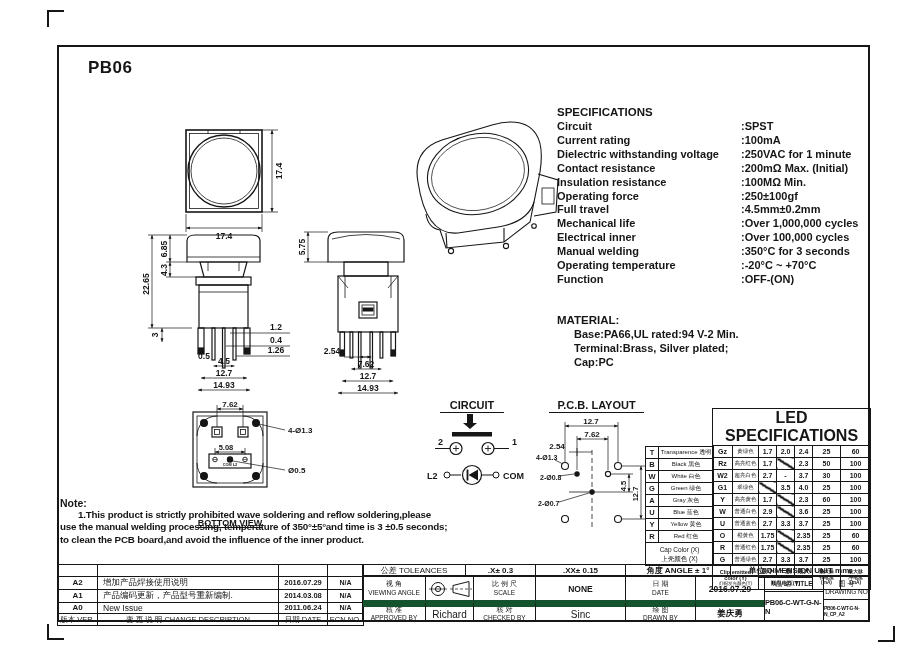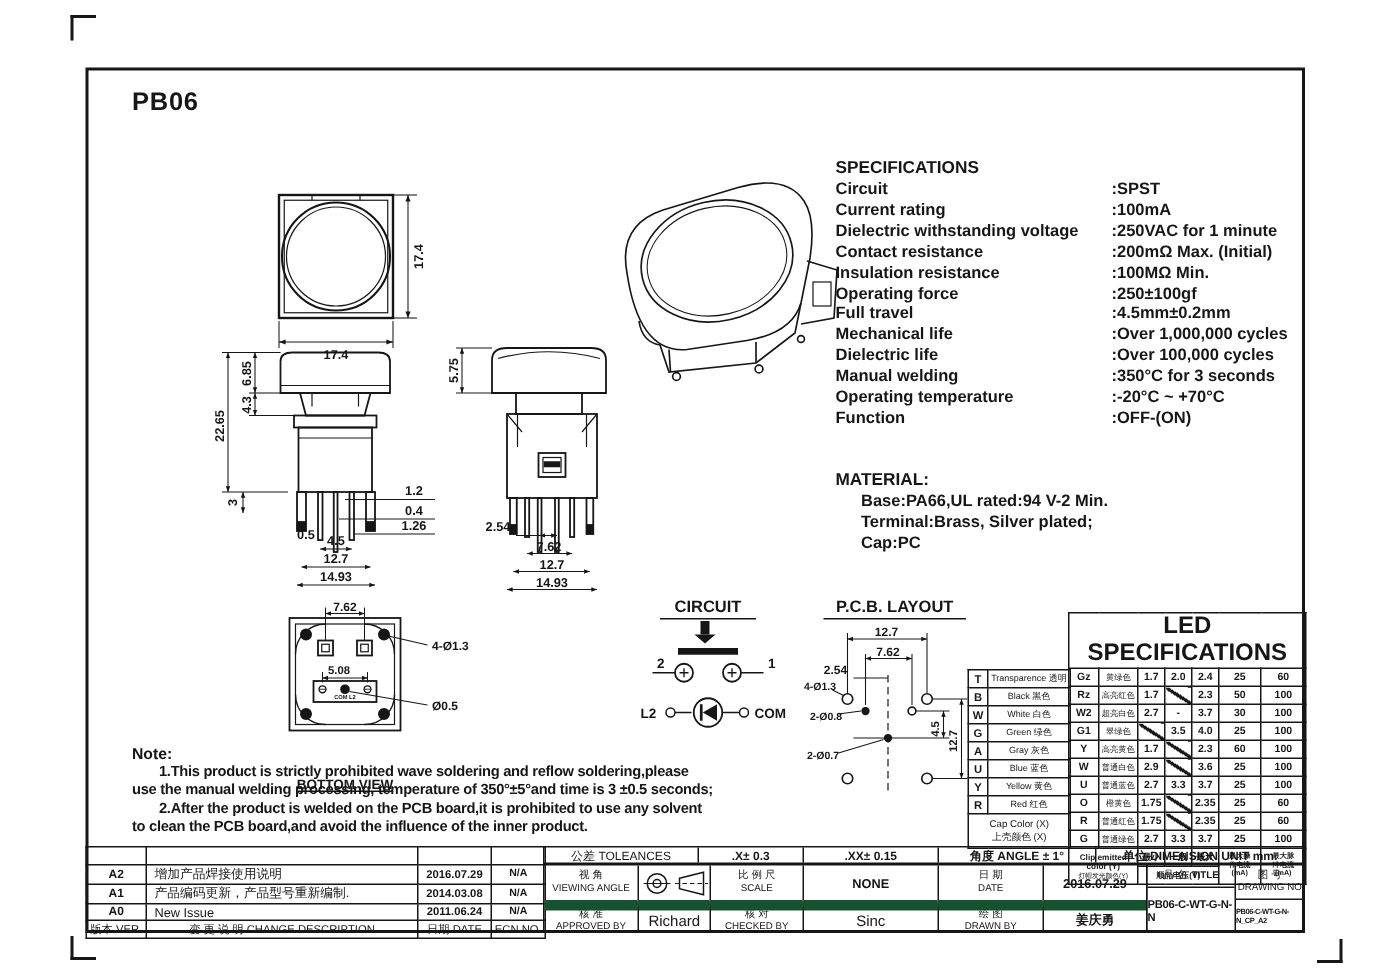--- a/index.html
+++ b/index.html
@@ -254,25 +254,24 @@
       <line x1="133" y1="74" x2="81" y2="65"></line>
     </g>
     <text class="tc" font-size="8" x="78" y="11">7.62</text>
     <text class="tc" font-size="7.5" x="74" y="53.5">5.08</text>
     <text font-size="8" x="136" y="37">4-Ø1.3</text>
     <text font-size="8" x="136" y="77">Ø0.5</text>
     <text class="tc" font-size="3.8" x="78" y="70">COM  L2</text>
   </svg>
   <div class="abs bv-label" style="left:166px;top:518px;width:128px;">BOTTOM VIEW</div>
 
-  <div class="abs" style="left:60px;top:497px;width:440px;padding-left:28px;">
+  <div class="abs" style="left:60px;top:497px;width:440px;">
     <div class="note-title">Note:</div>
     <div class="note-line ind">1.This product is strictly prohibited wave soldering and reflow soldering,please</div>
     <div class="note-line">use the manual welding processing, temperature of 350°±5°and time is 3 ±0.5 seconds;</div>
-    <div class="note-line ind">2.After the product is welded on the PCB board,it is prohibited to use any solvent</div>
     <div class="note-line">to clean the PCB board,and avoid the influence of the inner product.</div>
   </div>
 
   <div class="abs sec-title" style="left:440px;top:399px;width:64px;">CIRCUIT</div>
   <svg class="abs" style="left:425px;top:413px;" width="120" height="100" viewBox="0 0 120 100">
     <g stroke="#161616" fill="none" stroke-width="1.2">
       <rect x="42" y="1" width="6" height="9" fill="#161616" stroke="none"></rect>
       <polygon points="38,10 52,10 45,16" fill="#161616" stroke="none"></polygon>
       <rect x="27" y="19" width="40" height="4.5" fill="#161616" stroke="none"></rect>
       <line x1="10" y1="35.5" x2="25" y2="35.5" stroke-width="1"></line>
@@ -375,21 +374,21 @@
 
         <div class="spec-row">
           <span class="lb">Full travel</span><span>:4.5mm±0.2mm</span>
         </div>
 
         <div class="spec-row">
           <span class="lb">Mechanical life</span><span>:Over 1,000,000 cycles</span>
         </div>
 
         <div class="spec-row">
-          <span class="lb">Dielectric life</span><span>:Over 100,000 cycles</span>
+          <span class="lb">Electrical inner</span><span>:Over 100,000 cycles</span>
         </div>
 
         <div class="spec-row">
           <span class="lb">Manual welding</span><span>:350°C for 3 seconds</span>
         </div>
 
         <div class="spec-row">
           <span class="lb">Operating temperature</span><span>:-20°C ~ +70°C</span>
         </div>
 

